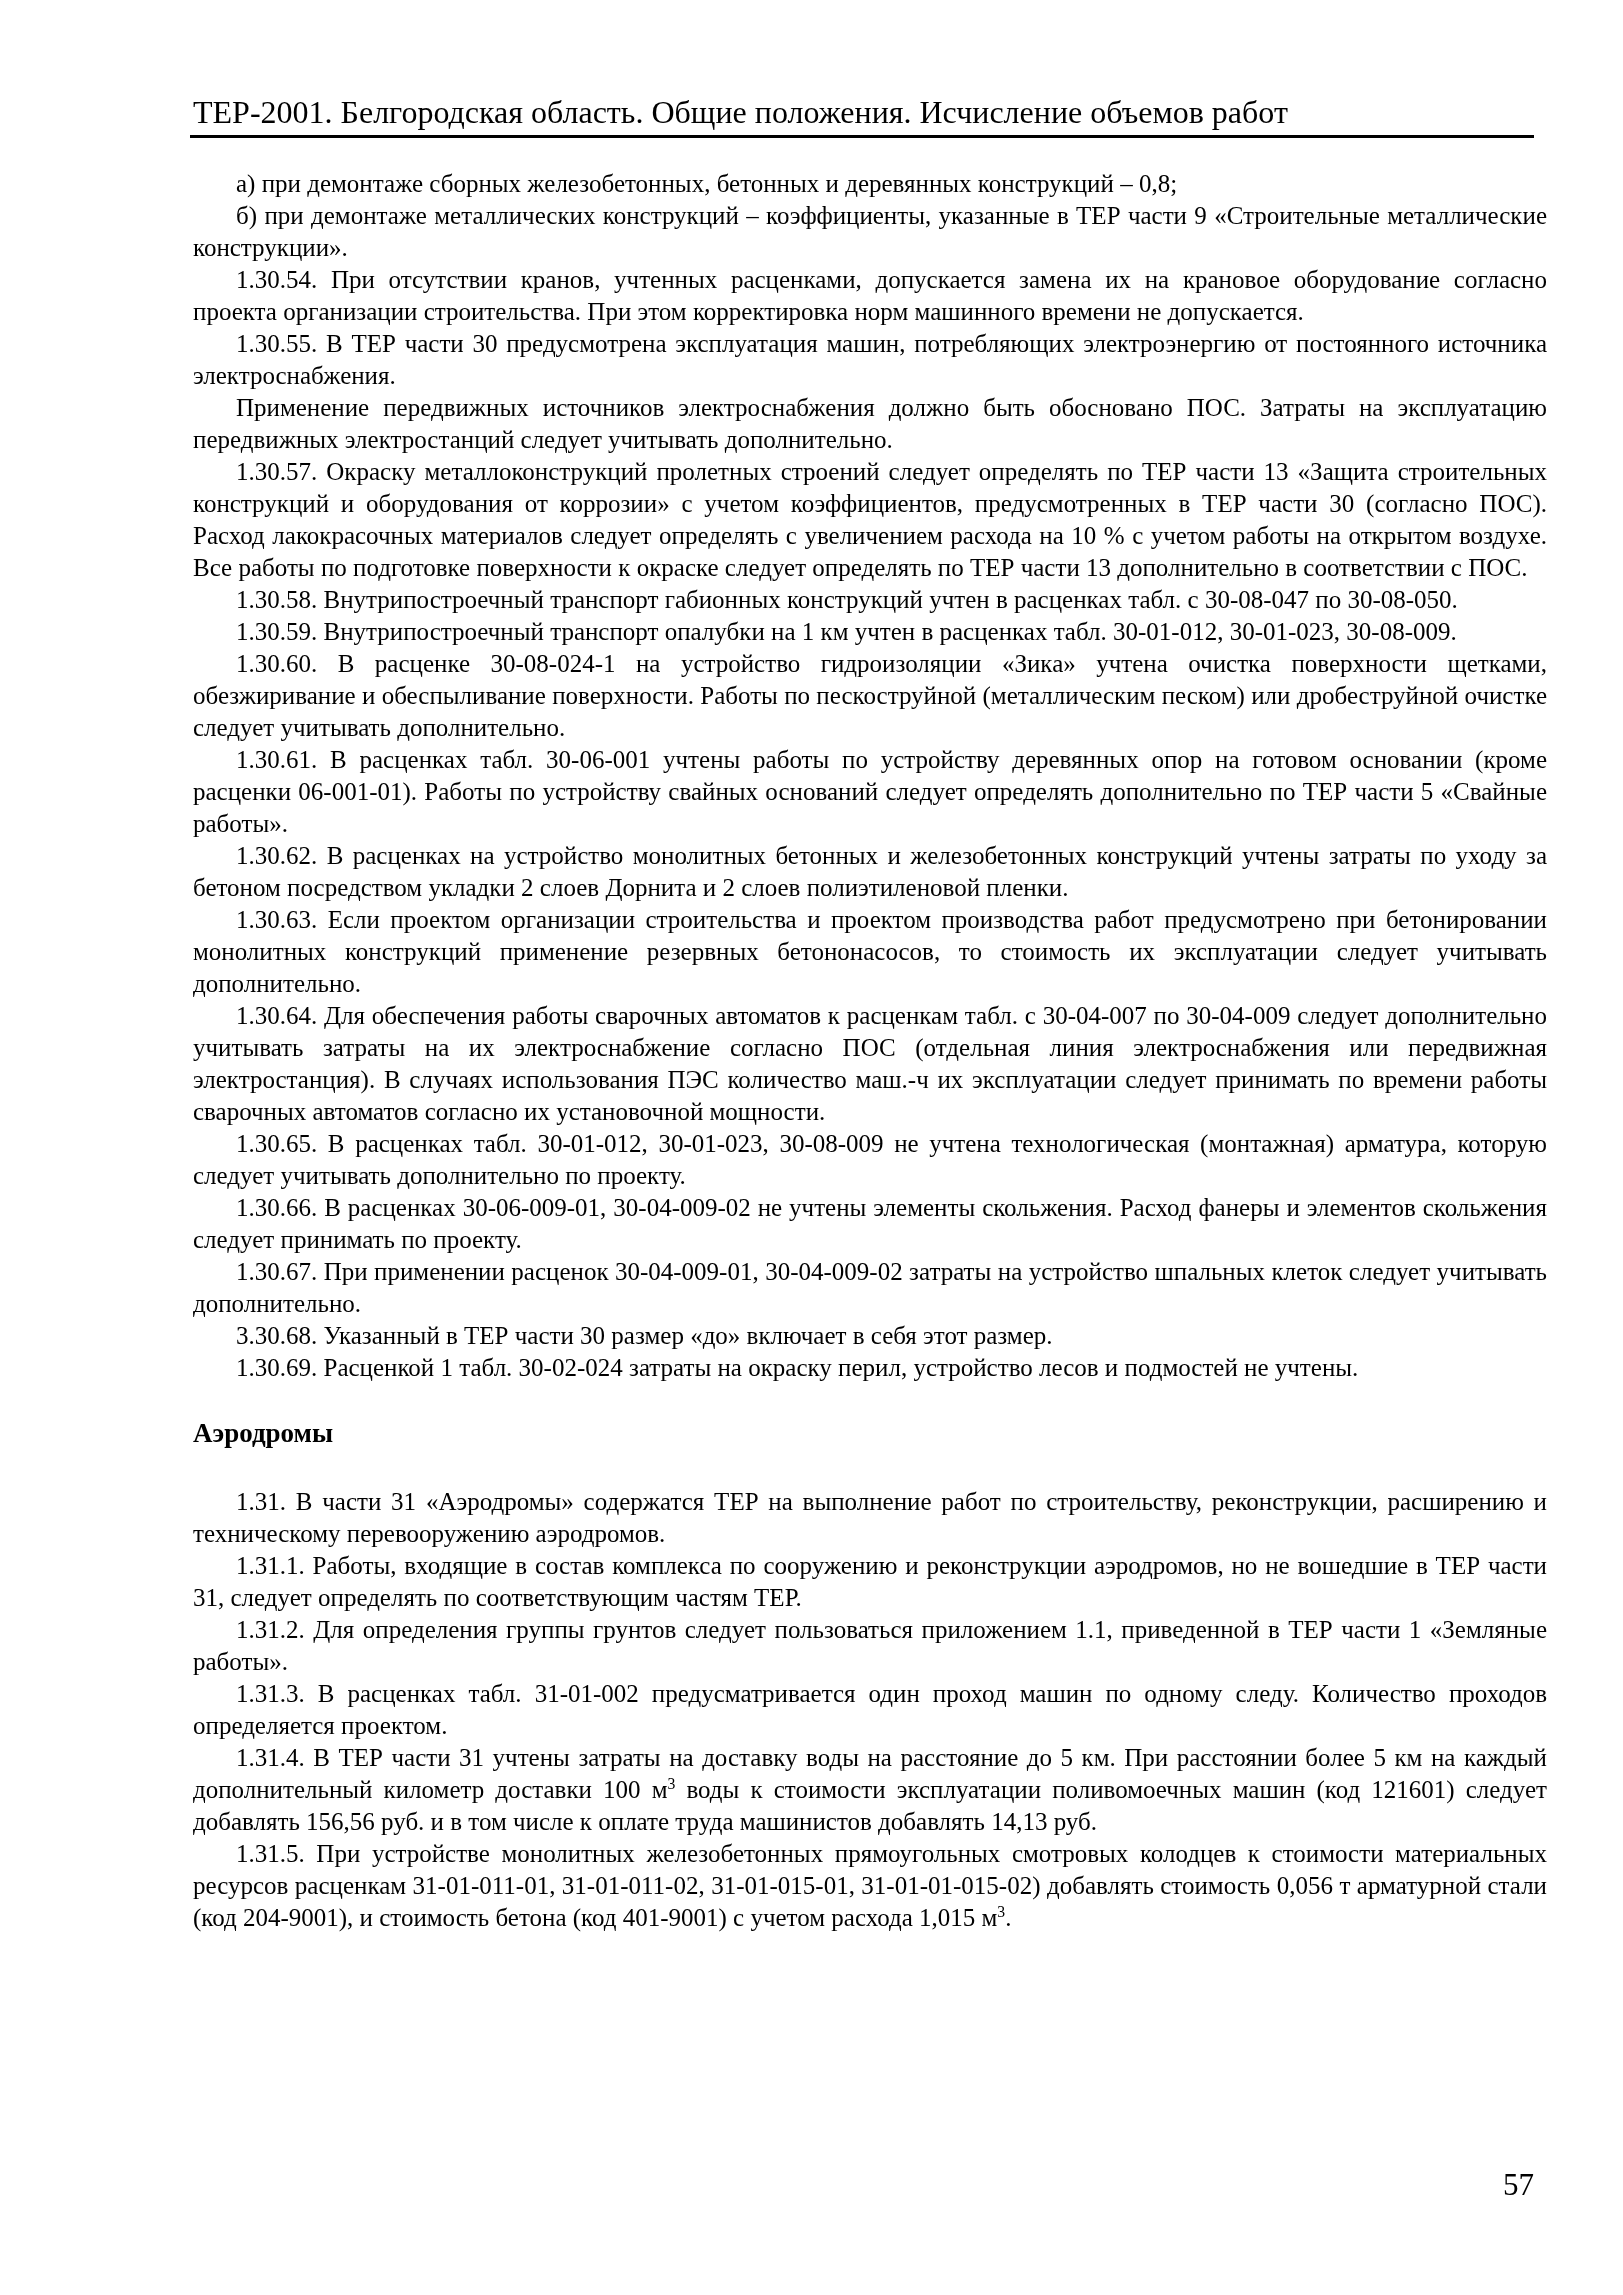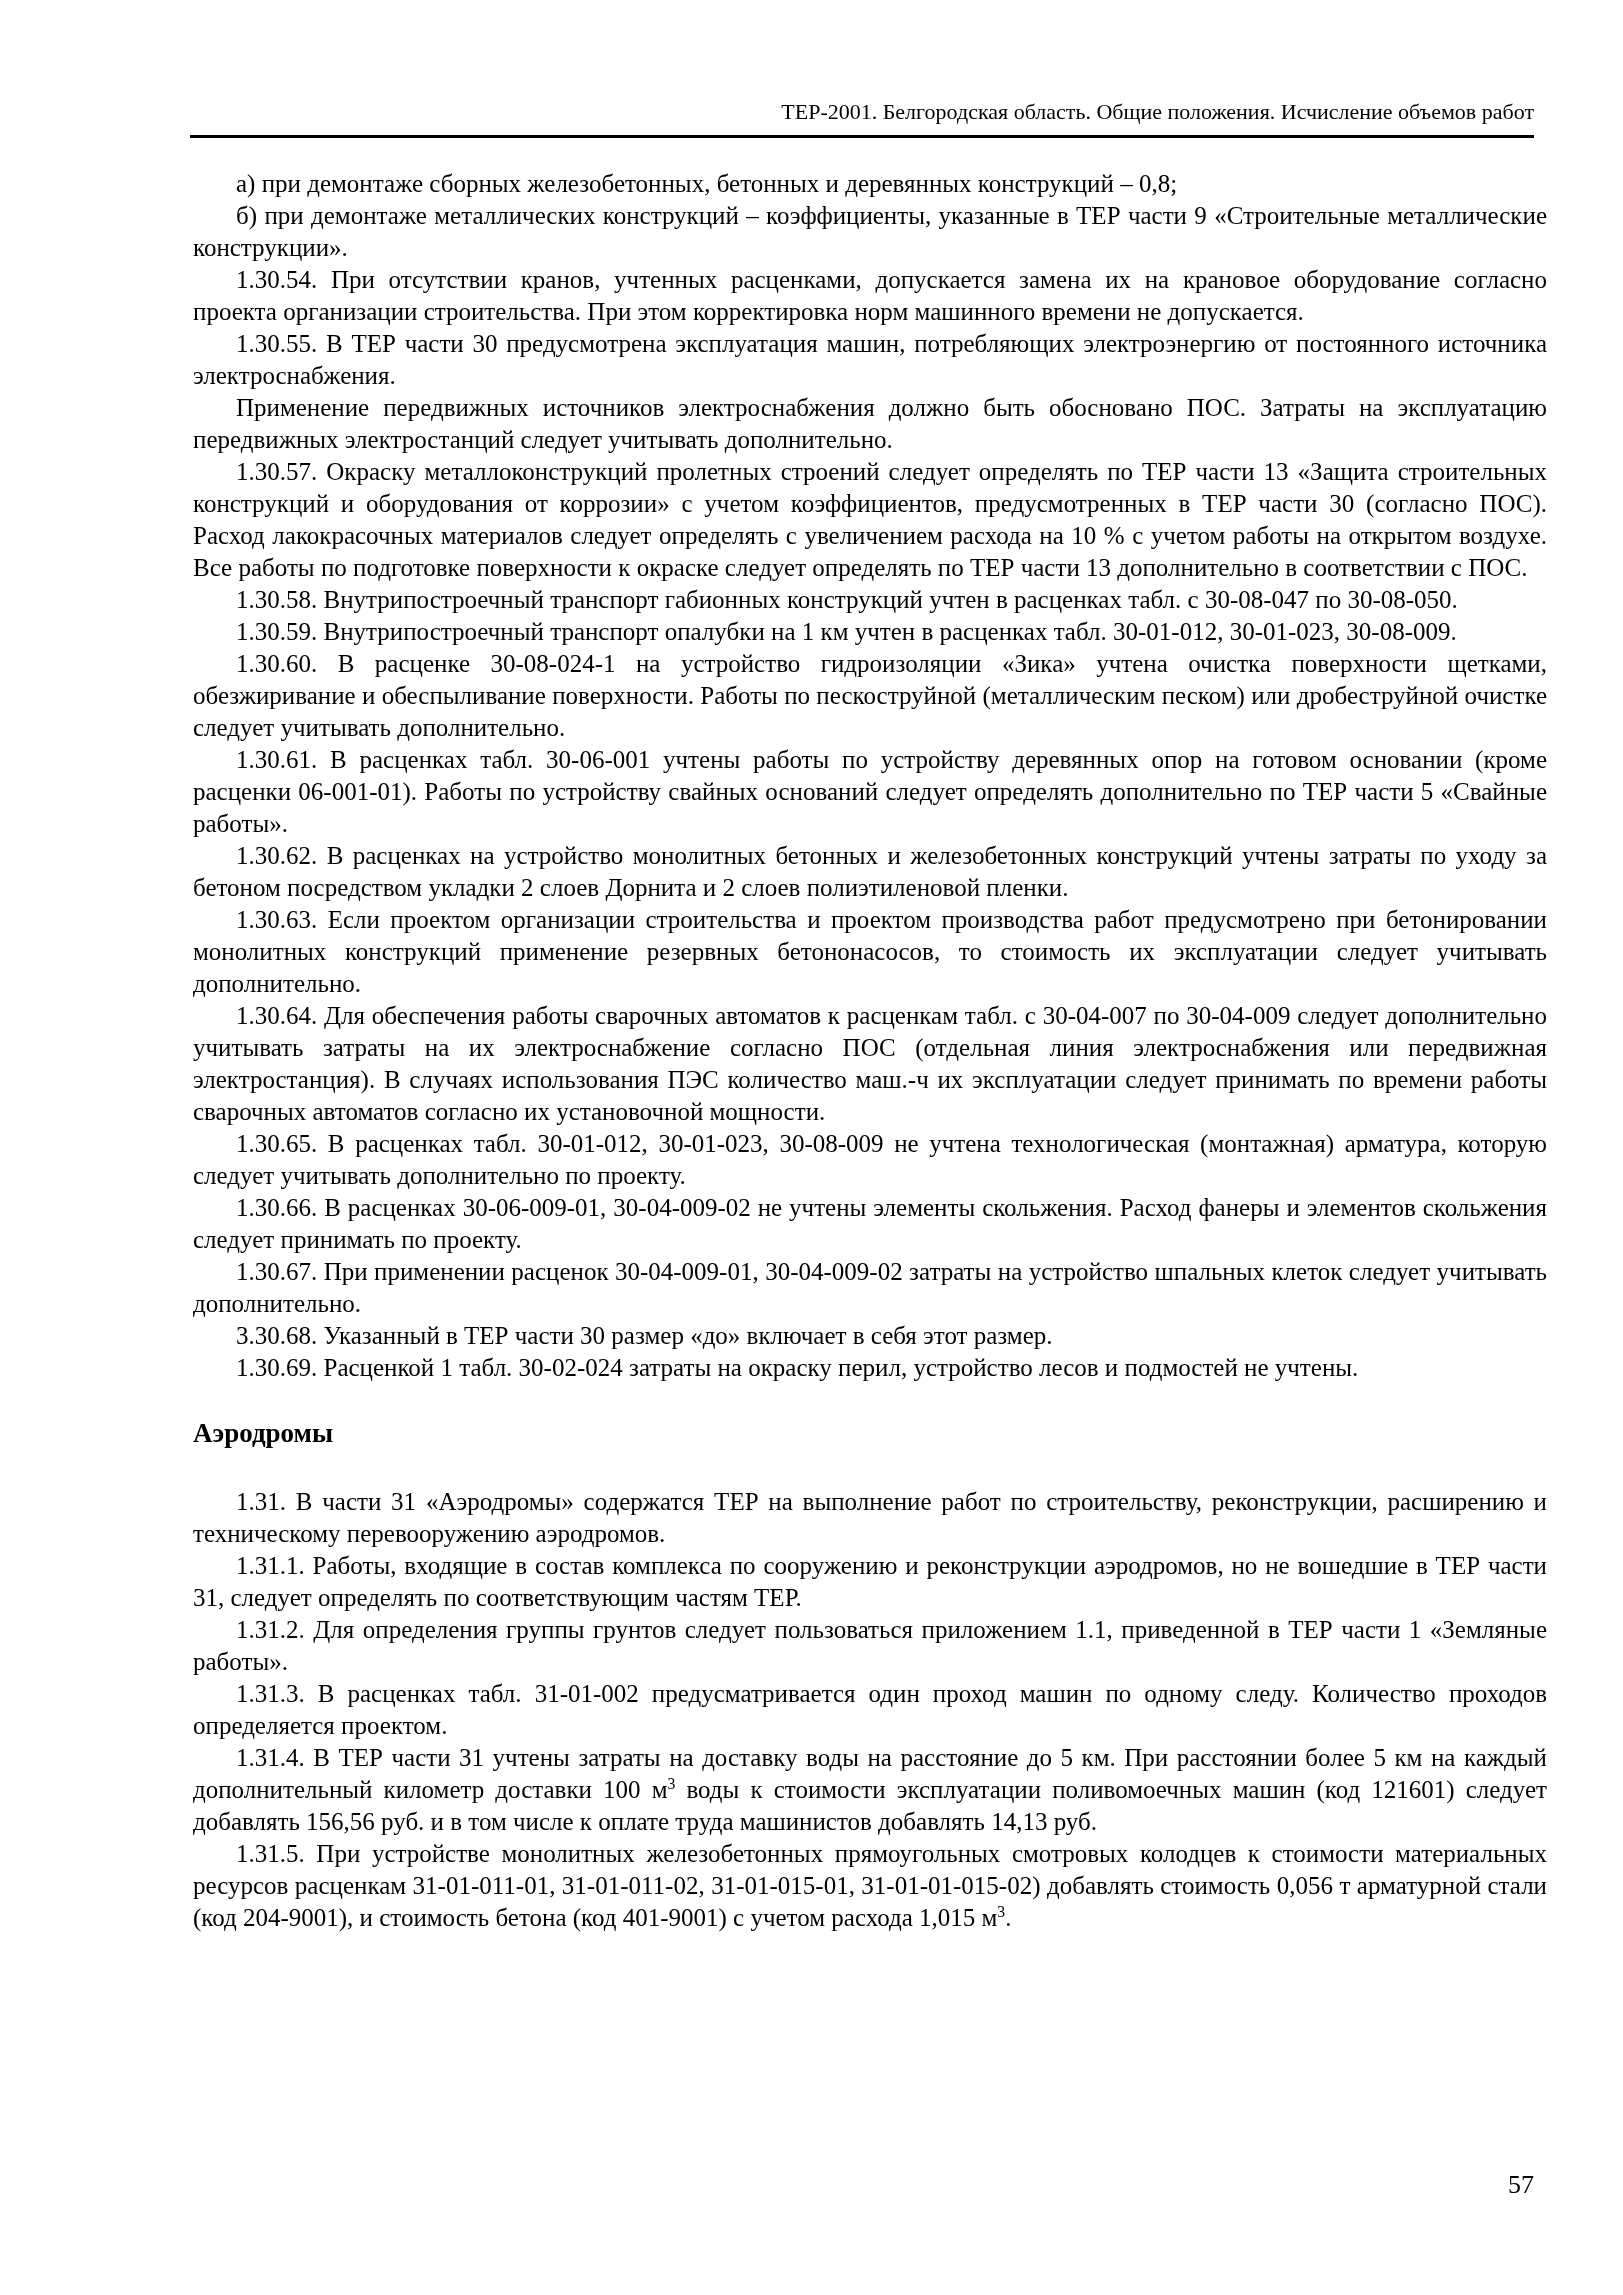--- a/index.html
+++ b/index.html
@@ -15,22 +15,21 @@
     background: #ffffff;
     font-family: "Liberation Serif", "DejaVu Serif", serif;
     color: #000000;
     overflow: hidden;
   }
   .running-header {
     position: absolute;
     left: 193px;
     right: 89px;
     top: 97px;
-    text-align: right;
-    font-size: 22px;
+    font-size: 32px;
     line-height: 30px;
     white-space: nowrap;
   }
   .header-rule {
     position: absolute;
     left: 190px;
     right: 89px;
     top: 135px;
     border-top: 3.9px solid #000000;
     height: 0;
@@ -57,21 +56,21 @@
     font-size: 27px;
     font-weight: bold;
     text-indent: 0;
     margin: 33px 0 37px 0;
     line-height: 32px;
   }
   .page-footer {
     position: absolute;
     right: 89px;
     top: 2170px;
-    font-size: 26px;
+    font-size: 31px;
     line-height: 30px;
   }
 </style>
 </head>
 <body>
 
 <div class="page">
 
   <div class="running-header">
     <span>ТЕР-2001. Белгородская область. Общие положения. Исчисление объемов работ</span>

